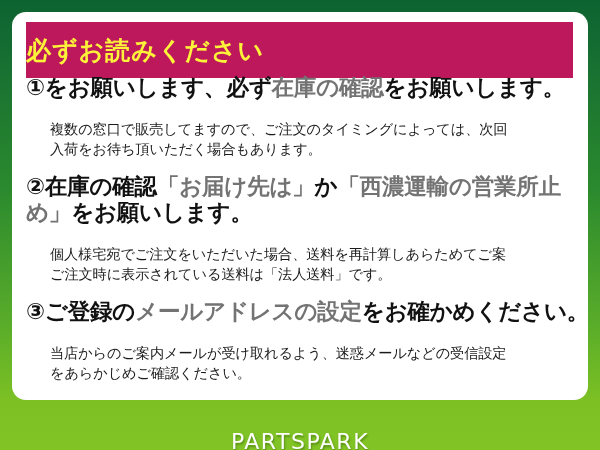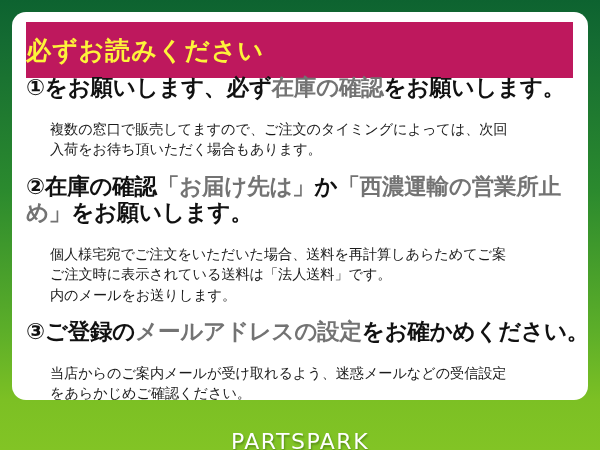--- a/index.html
+++ b/index.html
@@ -141,21 +141,20 @@
           <div class="item-body">
             <div class="line">複数の窓口で販売してますので、ご注文のタイミングによっては、次回</div>
             <div class="line">入荷をお待ち頂いただく場合もあります。</div>
           </div>
         </div>
         <div class="notice-item item-2">
           <div class="item-heading wrap"><span>②</span><span>在庫の確認</span><span class="hl">「お届け先は」</span><span>か</span><span class="hl">「西濃運輸の営業所止め」</span><span>をお願いします。</span></div>
           <div class="item-body">
             <div class="line">個人様宅宛でご注文をいただいた場合、送料を再計算しあらためてご案</div>
             <div class="line">ご注文時に表示されている送料は「法人送料」です。</div>
-            <div class="line">内のメールをお送りします。</div>
           </div>
         </div>
         <div class="notice-item item-3">
           <div class="item-heading"><span>③</span><span>ご登録の</span><span class="hl">メールアドレスの設定</span><span>をお確かめください。</span></div>
           <div class="item-body">
             <div class="line">当店からのご案内メールが受け取れるよう、迷惑メールなどの受信設定</div>
             <div class="line">をあらかじめご確認ください。</div>
           </div>
         </div>
       </div>

